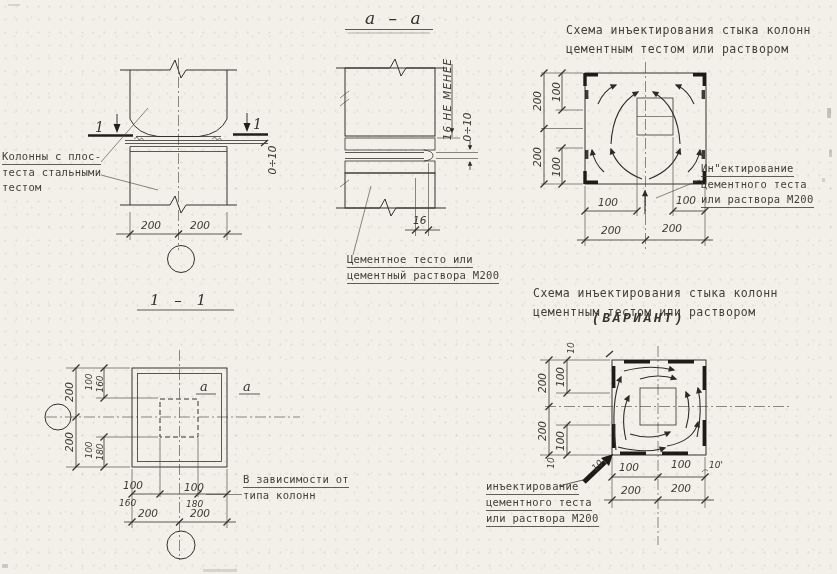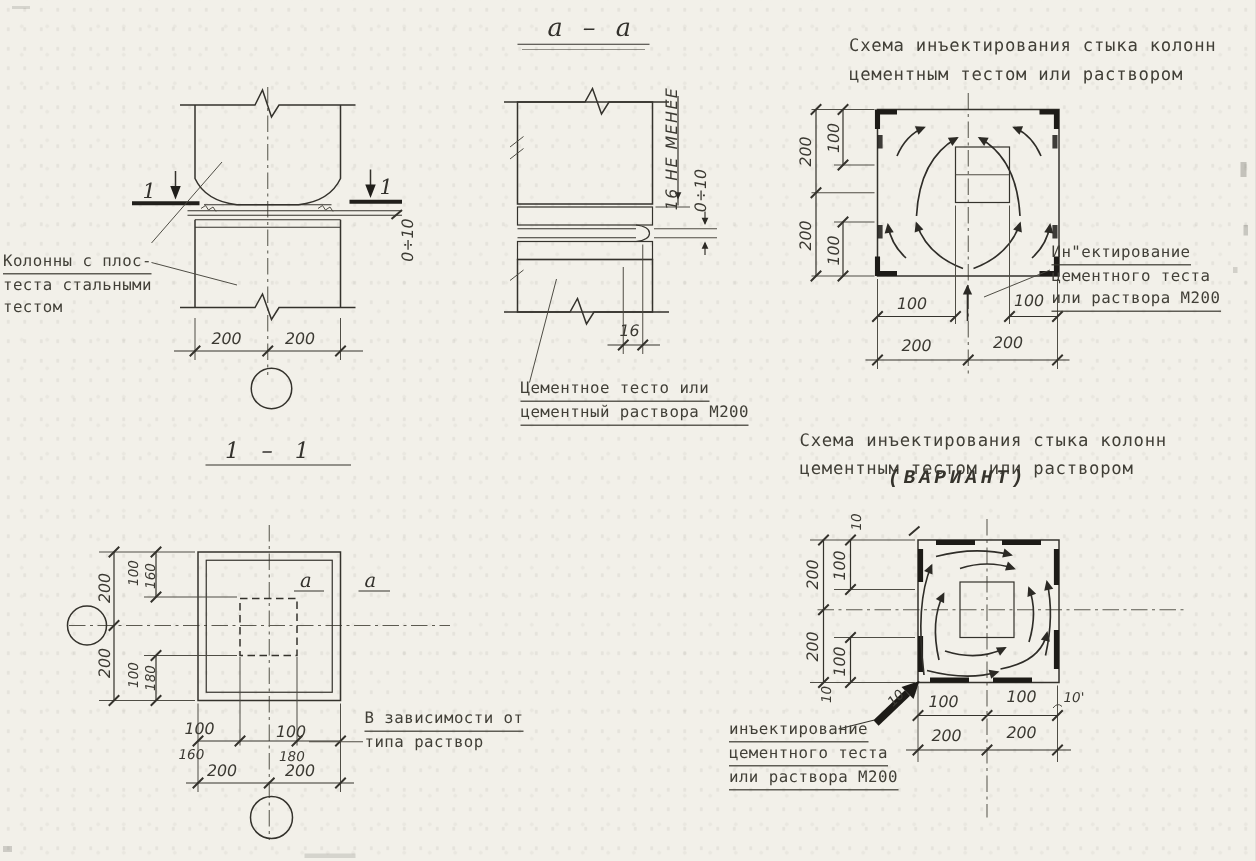--- a/index.html
+++ b/index.html
@@ -274,21 +274,21 @@
     <div class="lblline">Схема инъектирования стыка колонн</div>
     <div class="lblline">цементным тестом или раствором</div>
   </div>
 
   <div class="heading" style="left:533px;top:284px">
     <div class="lblline">Схема инъектирования стыка колонн</div>
     <div class="lblline">цементным тестом или раствором</div>
   </div>
   <div class="variant" style="left:592px;top:311px">(ВАРИАНТ)</div>
 
-  <div class="label" style="left:2px;top:167px">
+  <div class="label" style="left:2px;top:149px">
     <div class="lblline ul">Колонны с плос-</div>
     <div class="lblline">теста стальными</div>
     <div class="lblline">тестом</div>
   </div>
 
   <div class="label" style="left:347px;top:252px">
     <div class="lblline ul">Цементное тесто или</div>
     <div class="lblline ul">цементный раствора М200</div>
   </div>
 
@@ -299,21 +299,21 @@
   </div>
 
   <div class="label" style="left:486px;top:479px">
     <div class="lblline ul">инъектирование</div>
     <div class="lblline ul">цементного теста</div>
     <div class="lblline ul">или раствора М200</div>
   </div>
 
   <div class="label" style="left:243px;top:472px">
     <div class="lblline ul">В зависимости от</div>
-    <div class="lblline">типа раствор</div>
+    <div class="lblline">типа колонн</div>
   </div>
 
   <div class="speck" style="left:827px;top:108px;width:4px;height:10px;opacity:.5"></div>
   <div class="speck" style="left:829px;top:150px;width:3px;height:7px;opacity:.45"></div>
   <div class="speck" style="left:822px;top:178px;width:3px;height:4px;opacity:.35"></div>
   <div class="speck" style="left:2px;top:564px;width:6px;height:4px;opacity:.4"></div>
   <div class="speck" style="left:203px;top:569px;width:34px;height:3px;opacity:.3"></div>
   <div class="speck" style="left:8px;top:4px;width:12px;height:2px;opacity:.3"></div>
 
 </div>

